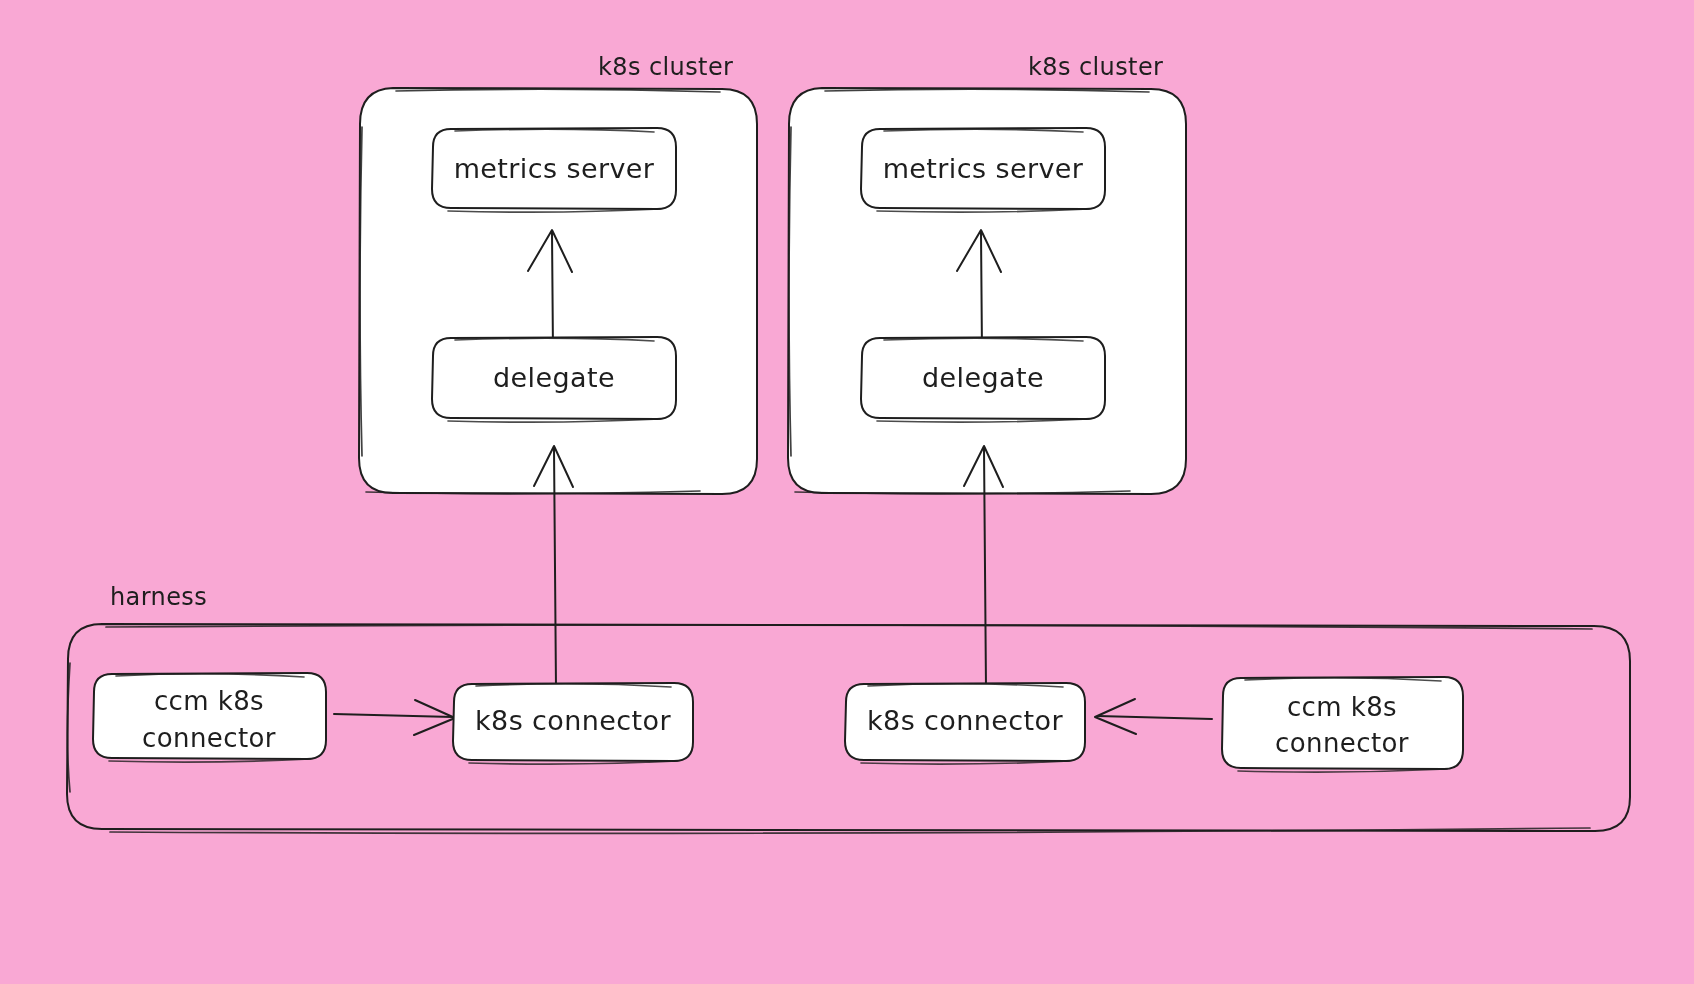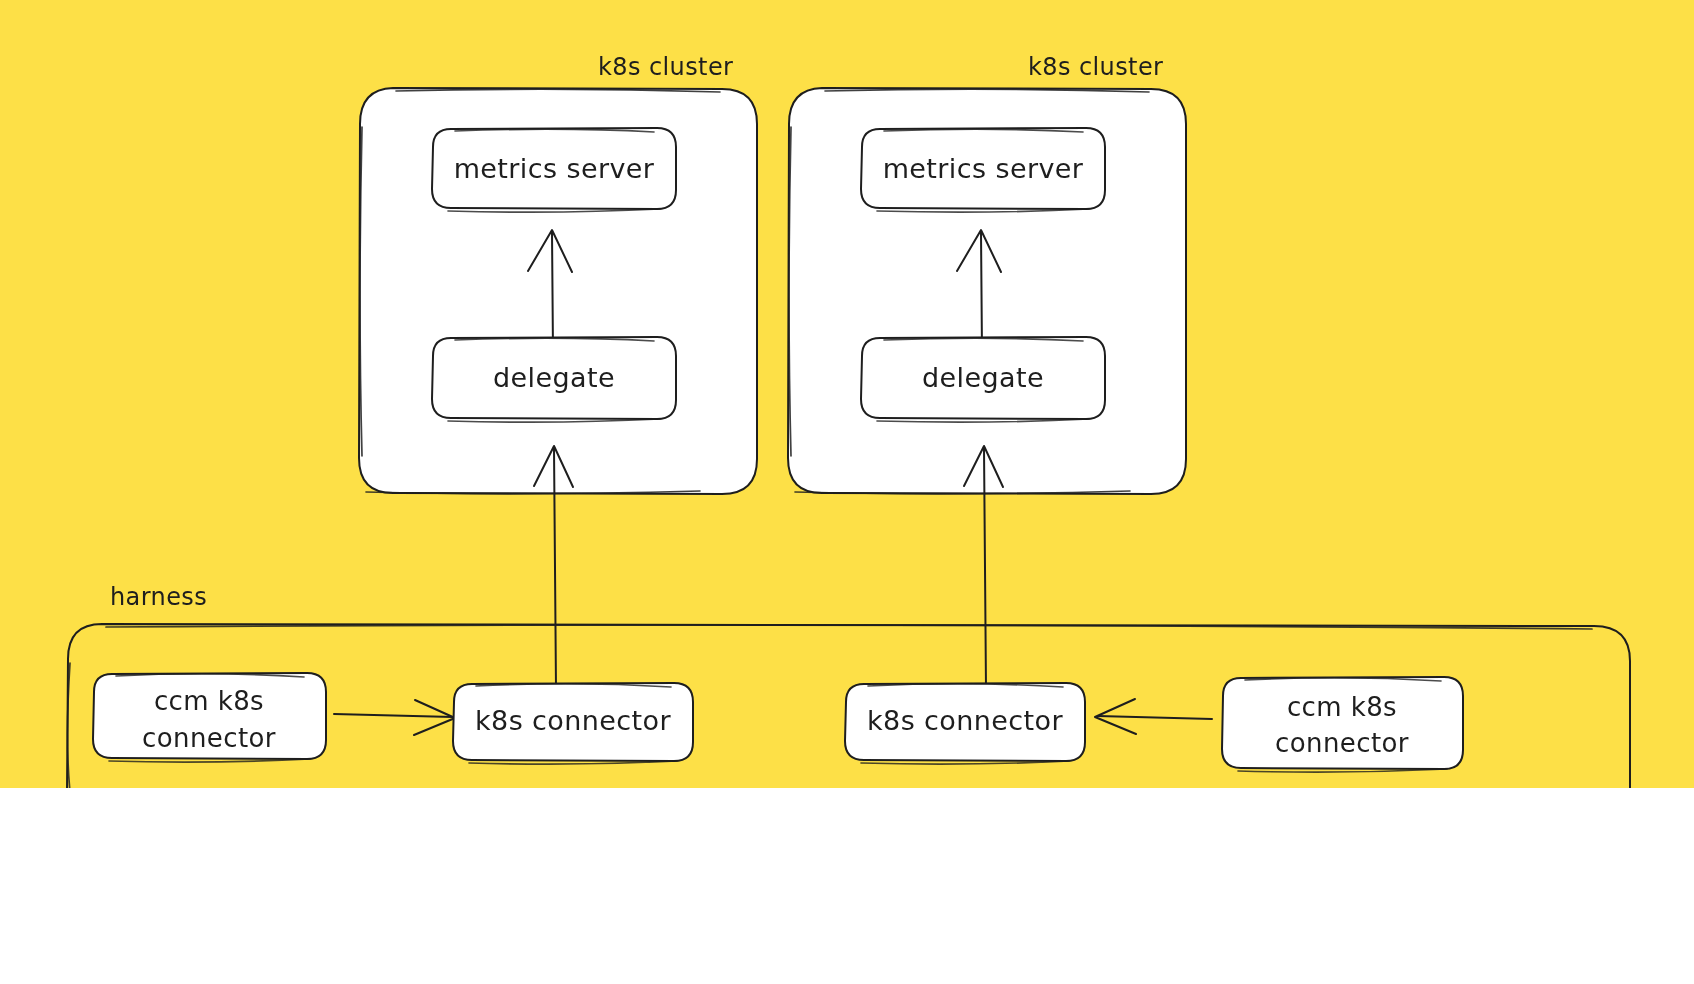--- a/index.html
+++ b/index.html
@@ -3,22 +3,22 @@
 <meta charset="utf-8">
 <style>
   html, body {
     margin: 0;
     padding: 0;
     background: #ffffff;
   }
   #canvas-root {
     position: relative;
     width: 1694px;
-    height: 788px;
-    background: #fde047;
+    height: 984px;
+    background: #f9a8d4;
     overflow: hidden;
     font-family: "DejaVu Sans", sans-serif;
   }
   svg#diagram {
     position: absolute;
     top: 0; left: 0;
     width: 1694px;
     height: 984px;
   }
   .sk-stroke {

